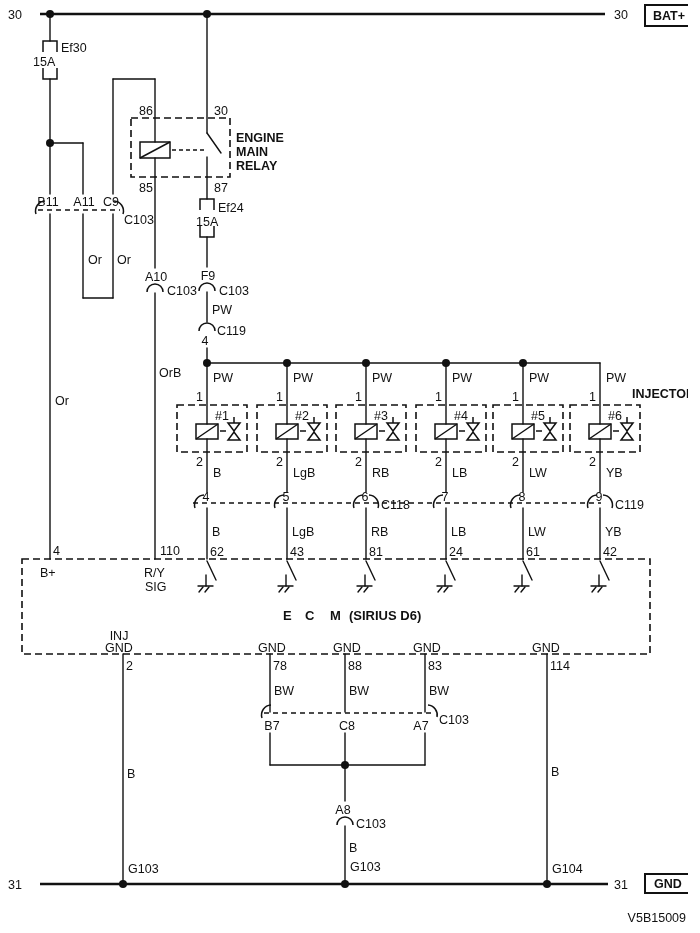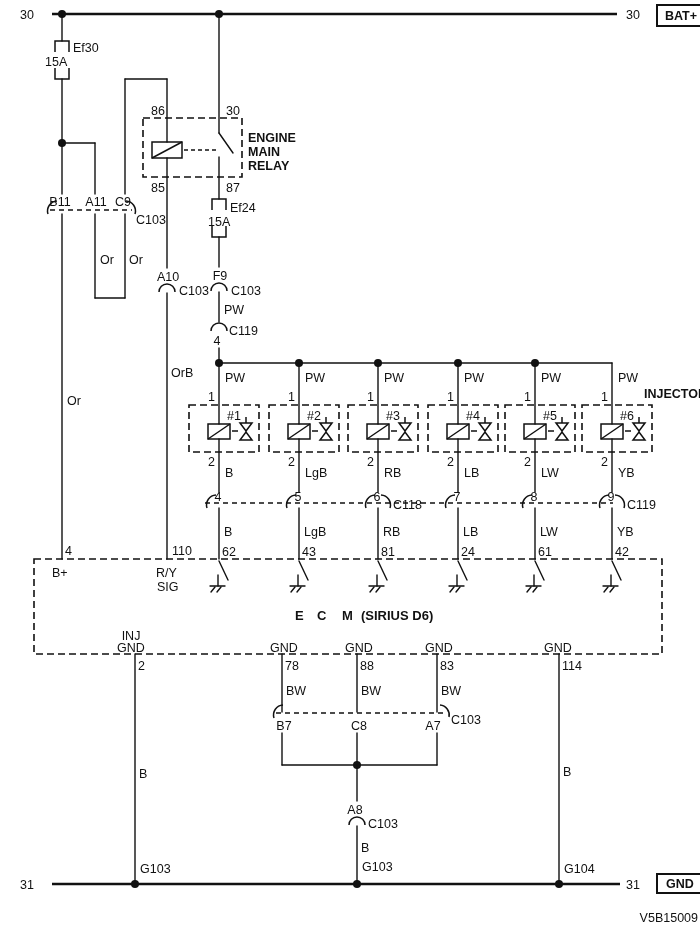--- a/index.html
+++ b/index.html
@@ -1,16 +1,16 @@
 <!DOCTYPE html>
 <html><head>
 <meta charset="utf-8">
 <style>
   html,body{margin:0;padding:0;background:#ffffff;}
-  .stage{position:relative;width:688px;height:933px;background:#fff;overflow:hidden;margin-left:12px;}
+  .stage{position:relative;width:688px;height:933px;background:#fff;overflow:hidden;}
   svg{display:block;}
   text{font-family:"Liberation Sans","DejaVu Sans",sans-serif;font-size:12.5px;fill:#111;}
   .b{font-weight:bold;}
   .t13{font-size:13px;}
   .ctr{text-anchor:middle;}
   .end{text-anchor:end;}
   .w{stroke:#111;stroke-width:1.4;fill:none;stroke-linecap:round;}
   .bus{stroke:#111;stroke-width:2.5;fill:none;}
   .boxdash{stroke:#111;stroke-width:1.6;fill:none;stroke-dasharray:7 4;}
   .cdash{stroke:#111;stroke-width:1.4;fill:none;stroke-dasharray:5 4;}

